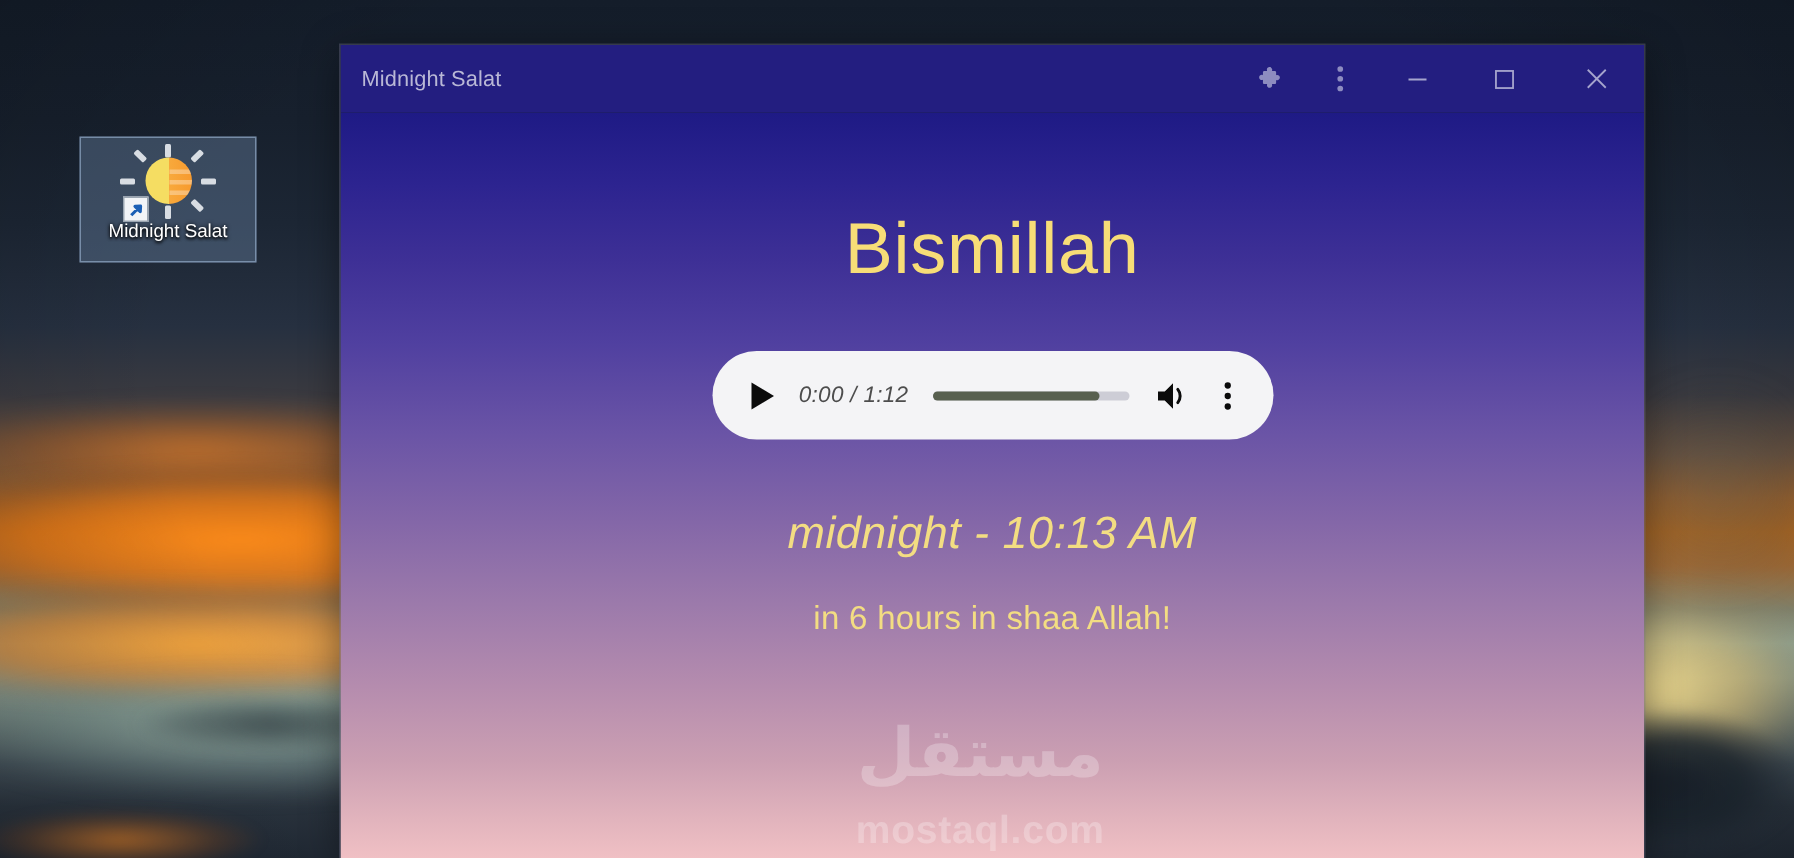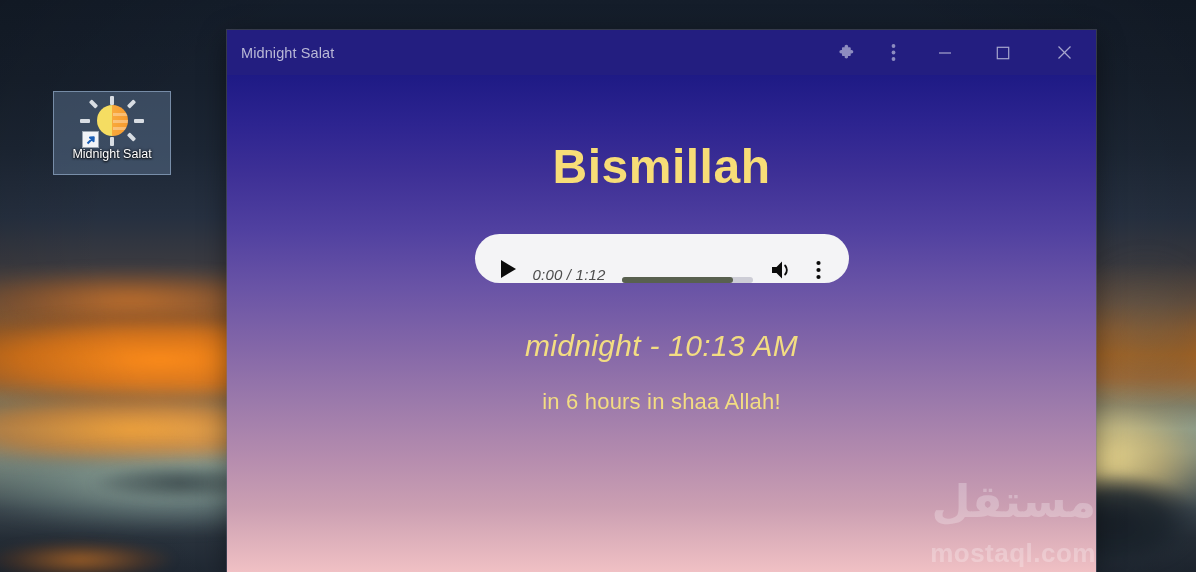--- a/index.html
+++ b/index.html
@@ -217,33 +217,33 @@
       #e2b4bd 95%,
       #f0c0c4 100%);
     display:flex; flex-direction:column;
     align-items:center;
     overflow:hidden;
   }
 
   #app-title {
     margin-top:68px;
     font-size:48px;
-    font-weight:700;
+    font-weight:400;
     color:#f7dd77;
     letter-spacing:.5px;
     line-height:1;
   }
 
   
   #audio-player {
     margin-top:43px;
-    width:374px; height:49px;
+    width:374px; height:59px;
     background:#f4f4f6;
     border-radius:30px;
-    display:flex; align-items:flex-end;
+    display:flex; align-items:center;
     padding:0 20px;
     gap:0;
   }
   .ap-btn {
     display:flex; align-items:center; justify-content:center;
     cursor:default;
     flex:0 0 auto;
   }
   #play-button { width:28px; height:28px; }
   #audio-time {
@@ -285,23 +285,23 @@
     margin-top:30px;
     font-size:22px;
     color:#f3dd82;
     letter-spacing:.2px;
     line-height:1;
   }
 
   
   #watermark {
     position:absolute;
-    left:0; right:0; bottom:6px;
+    left:0; right:16px; bottom:6px;
     display:flex; flex-direction:column;
-    align-items:flex-end;
+    align-items:center;
     pointer-events:none;
     opacity:.26;
   }
   #watermark-arabic {
     font-size:45px;
     color:#ffffff;
     line-height:1;
     direction:rtl;
     font-family:"DejaVu Sans", sans-serif;
     font-weight:700;

